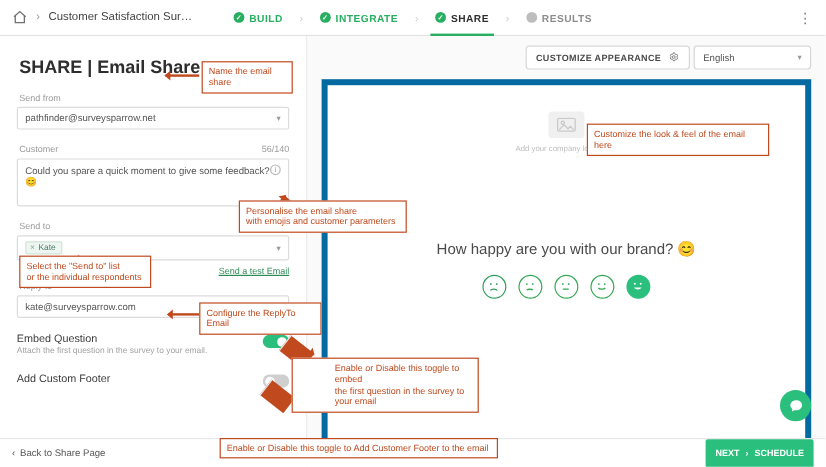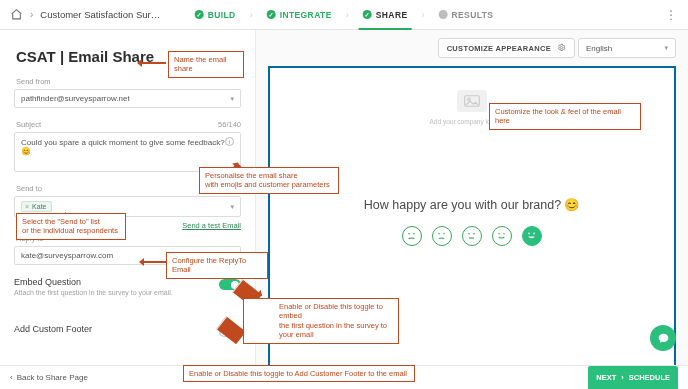--- a/index.html
+++ b/index.html
@@ -95,21 +95,21 @@
     border:1px solid #d7d7d7; background:#fff; border-radius:3px; height:20px;
     display:flex; align-items:center; gap:6px; padding:0 8px; font-size:7.5px;
     color:#4a4a4a; font-weight:bold; letter-spacing:.3px;
   }
   .lang-sel {
     border:1px solid #d7d7d7; background:#fff; border-radius:3px; height:20px; width:98px;
     display:flex; align-items:center; padding:0 7px; font-size:8px; color:#555;
   }
   .lang-sel .caret { margin-left:auto; color:#9a9a9a; font-size:7px; }
   .preview {
-    margin-top: 8px; background:#fff; border:2px solid #0369a1;
+    margin-top: 8px; background:#fff; border:5px solid #0369a1;
     height: 308px; position:relative; overflow:hidden;
   }
   .logo-zone { padding-top: 22px; text-align:center; }
   .logo-box {
     width:30px;height:22px;border-radius:3px;background:#f0f0f0;margin:0 auto;
     display:flex;align-items:center;justify-content:center;
   }
   .logo-hint { font-size:6.5px; color:#bdbdbd; margin-top:6px; }
   .q-text { text-align:center; font-size:12.5px; color:#4a4a4a; margin-top: 72px; }
   .faces { display:flex; justify-content:center; gap:10px; margin-top:14px; }
@@ -189,30 +189,30 @@
       <span>RESULTS</span>
     </div>
   </div>
 
   <span class="kebab">⋮</span>
 </div>
 
 <div class="main">
 
   <div class="left">
-    <div class="csat-title">CSAT | Email Share</div>
+    <div class="csat-title">SHARE | Email Share</div>
 
     <div class="field-label">Send from</div>
     <div class="sel">
       <span>pathfinder@surveysparrow.net</span>
       <span class="caret">▾</span>
     </div>
 
     <div class="field-label row">
-      <span>Subject</span>
+      <span>Customer</span>
       <span>56/140</span>
     </div>
     <div class="subject-box">
       <span>Could you spare a quick moment to give some feedback? 😊</span>
       <span class="subject-icons">
         <span class="info-circle">i</span>
       </span>
     </div>
 
     <div class="field-label">Send to</div>
@@ -233,21 +233,21 @@
     <div class="toggle-row">
       <div class="toggle-text">
         <div class="t1">Embed Question</div>
         <div class="t2">Attach the first question in the survey to your email.</div>
       </div>
       <div class="switch on">
           <span class="knob"></span>
         </div>
     </div>
 
-    <div class="toggle-row" style="margin-top:28px;justify-content:flex-end;">
+    <div class="toggle-row" style="margin-top:14px;justify-content:flex-end;">
       <div class="toggle-text">
         <div class="t1">Add Custom Footer</div>
       </div>
       <div class="switch off">
           <span class="knob"></span>
         </div>
     </div>
   </div>
 
   <div class="right">

